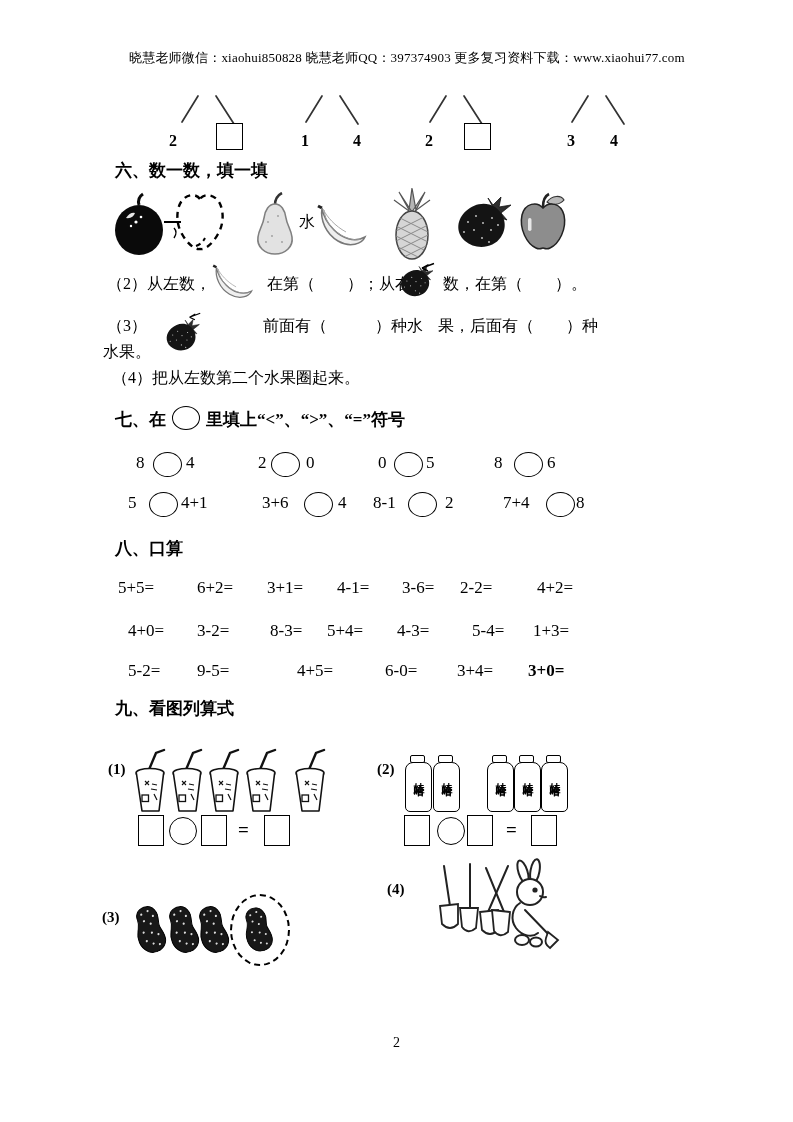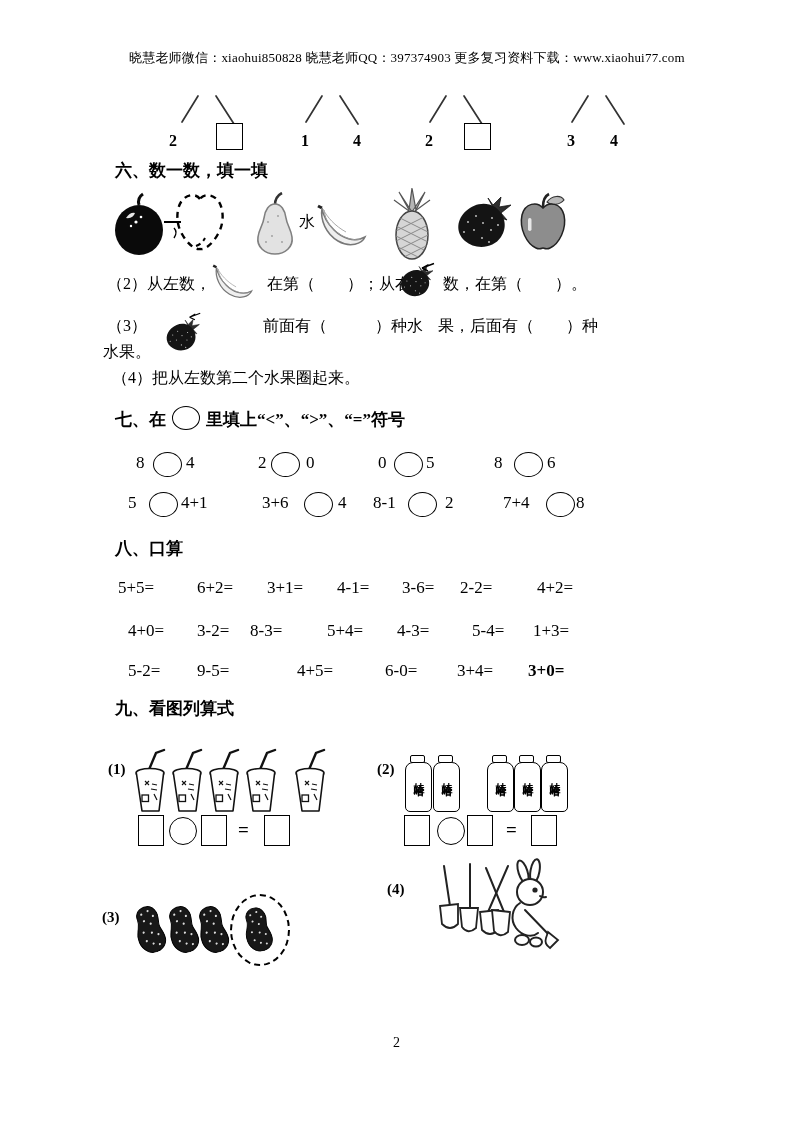--- a/index.html
+++ b/index.html
@@ -239,21 +239,21 @@
   <span class="t num" style="left:118px;top:577px">5+5=</span>
   <span class="t num" style="left:197px;top:577px">6+2=</span>
   <span class="t num" style="left:267px;top:577px">3+1=</span>
   <span class="t num" style="left:337px;top:577px">4-1=</span>
   <span class="t num" style="left:402px;top:577px">3-6=</span>
   <span class="t num" style="left:460px;top:577px">2-2=</span>
   <span class="t num" style="left:537px;top:577px">4+2=</span>
 
   <span class="t num" style="left:128px;top:620px">4+0=</span>
   <span class="t num" style="left:197px;top:620px">3-2=</span>
-  <span class="t num" style="left:250px;top:620px">8-3=</span>
+  <span class="t num" style="left:270px;top:620px">8-3=</span>
   <span class="t num" style="left:327px;top:620px">5+4=</span>
   <span class="t num" style="left:397px;top:620px">4-3=</span>
   <span class="t num" style="left:472px;top:620px">5-4=</span>
   <span class="t num" style="left:533px;top:620px">1+3=</span>
 
   <span class="t num" style="left:128px;top:660px">5-2=</span>
   <span class="t num" style="left:197px;top:660px">9-5=</span>
   <span class="t num" style="left:297px;top:660px">4+5=</span>
   <span class="t num" style="left:385px;top:660px">6-0=</span>
   <span class="t num" style="left:457px;top:660px">3+4=</span>

